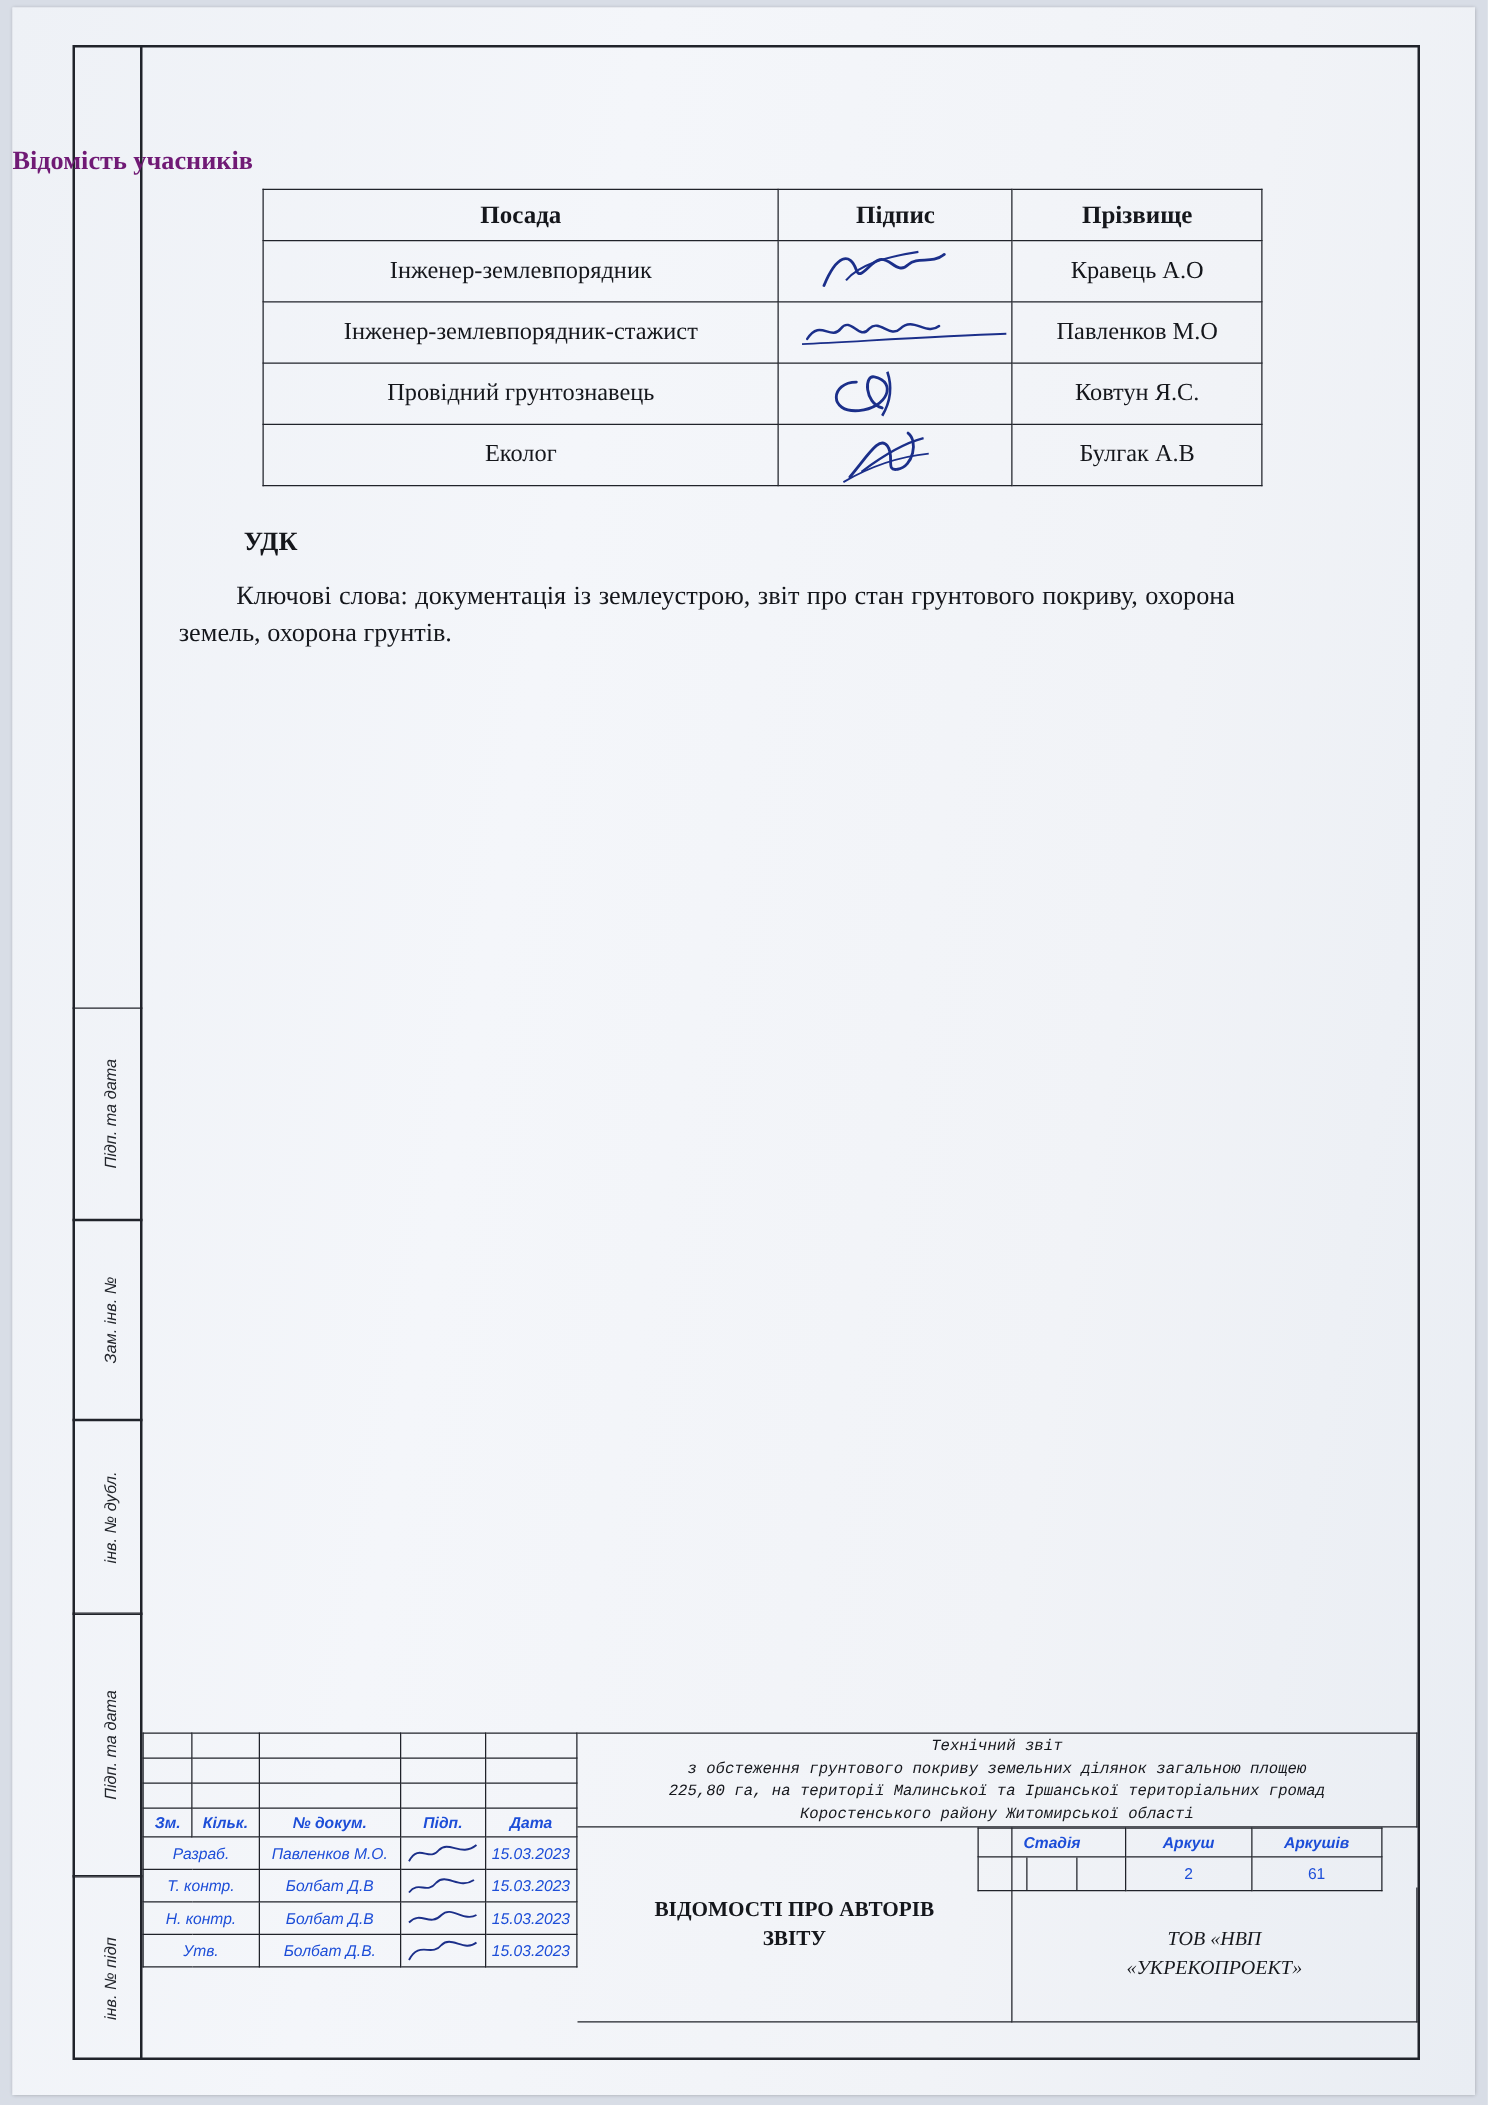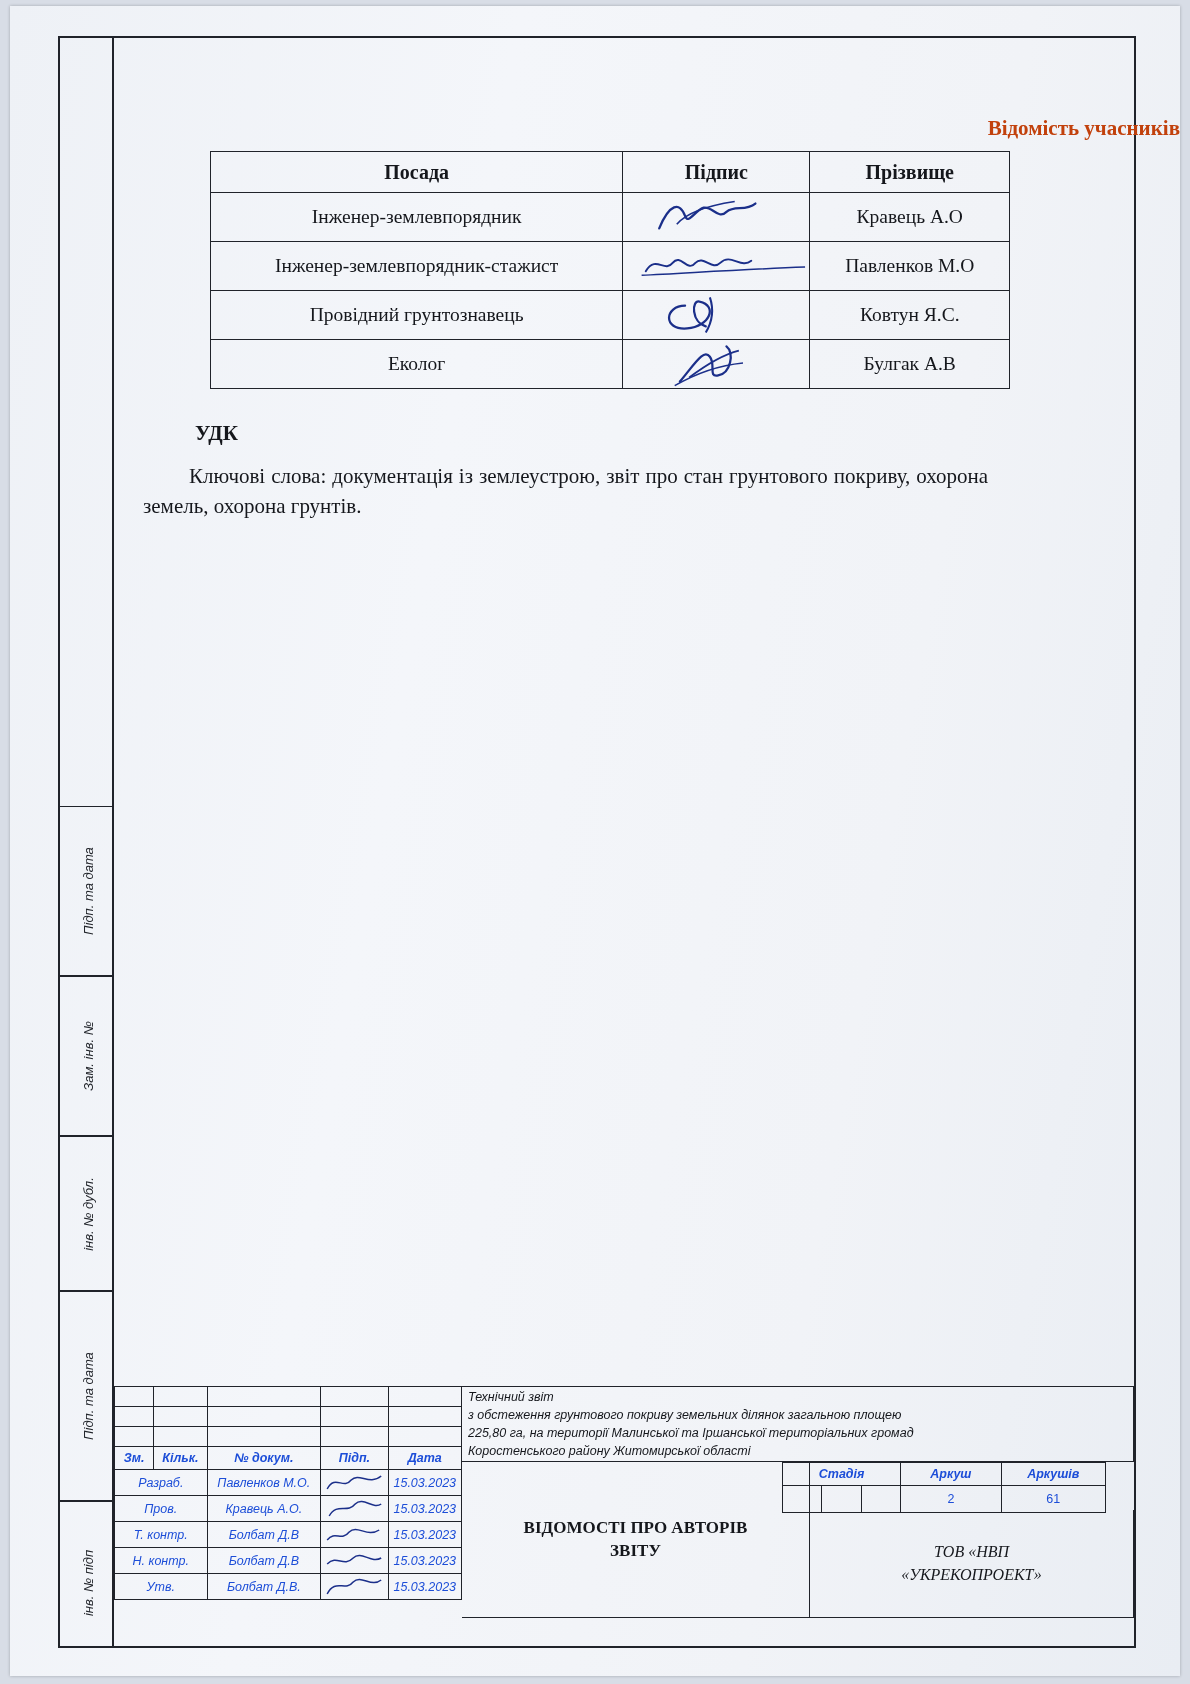--- a/index.html
+++ b/index.html
@@ -80,24 +80,24 @@
     color: #23262c;
     white-space: nowrap;
   }
 
   
   .doc-title {
     position: absolute;
     left: 0;
     right: 0;
     top: 110px;
-    text-align: right;
+    text-align: left;
     font-size: 21px;
     font-weight: bold;
-    color: #c2410c;
+    color: #701a75;
   }
   .part-table {
     position: absolute;
     left: 200px;
     top: 145px;
     width: 800px;
     border-collapse: collapse;
   }
   .part-table th, .part-table td {
     border: 1.6px solid #20232a;
@@ -187,27 +187,28 @@
     position: absolute;
     left: 348px;
     top: 0;
     width: 672px;
     height: 76px;
     border: 1.3px solid #20232a;
     border-left: none;
     box-sizing: border-box;
     display: flex;
     flex-direction: column;
-    align-items: flex-start;
+    align-items: center;
     justify-content: center;
     font-size: 12.5px;
     font-style: italic;
     line-height: 1.45;
     text-align: center;
     padding: 0 6px;
+    font-family: Liberation Mono, monospace;
   }
   .tech-head .tline1 { font-size: 12.5px; }
 
   .stamp-name {
     position: absolute;
     left: 348px;
     top: 76px;
     width: 348px;
     height: 156px;
     border: 1.3px solid #20232a;
@@ -389,30 +390,20 @@
         <td colspan="2">Разраб.</td>
         <td>Павленков М.О.</td>
         <td class="sig-td">
           <svg class="sign-svg" viewBox="0 0 66 25">
             <path d="M6 19 C14 4, 22 20, 30 10 C38 2, 48 16, 60 6" stroke="#1b2f8a" stroke-width="1.5" fill="none"></path>
           </svg>
         </td>
         <td class="stamp-date">15.03.2023</td>
       </tr>
       <tr class="rev-row">
-        <td colspan="2">Пров.</td>
-        <td>Кравець А.О.</td>
-        <td class="sig-td">
-          <svg class="sign-svg" viewBox="0 0 66 25">
-            <path d="M8 20 C16 6, 26 18, 34 8 C42 0, 52 14, 60 8" stroke="#1b2f8a" stroke-width="1.5" fill="none"></path>
-          </svg>
-        </td>
-        <td class="stamp-date">15.03.2023</td>
-      </tr>
-      <tr class="rev-row">
         <td colspan="2">Т. контр.</td>
         <td>Болбат Д.В</td>
         <td class="sig-td">
           <svg class="sign-svg" viewBox="0 0 66 25">
             <path d="M6 18 C14 8, 20 20, 28 10 C36 2, 46 16, 58 8" stroke="#1b2f8a" stroke-width="1.5" fill="none"></path>
           </svg>
         </td>
         <td class="stamp-date">15.03.2023</td>
       </tr>
       <tr class="rev-row">

